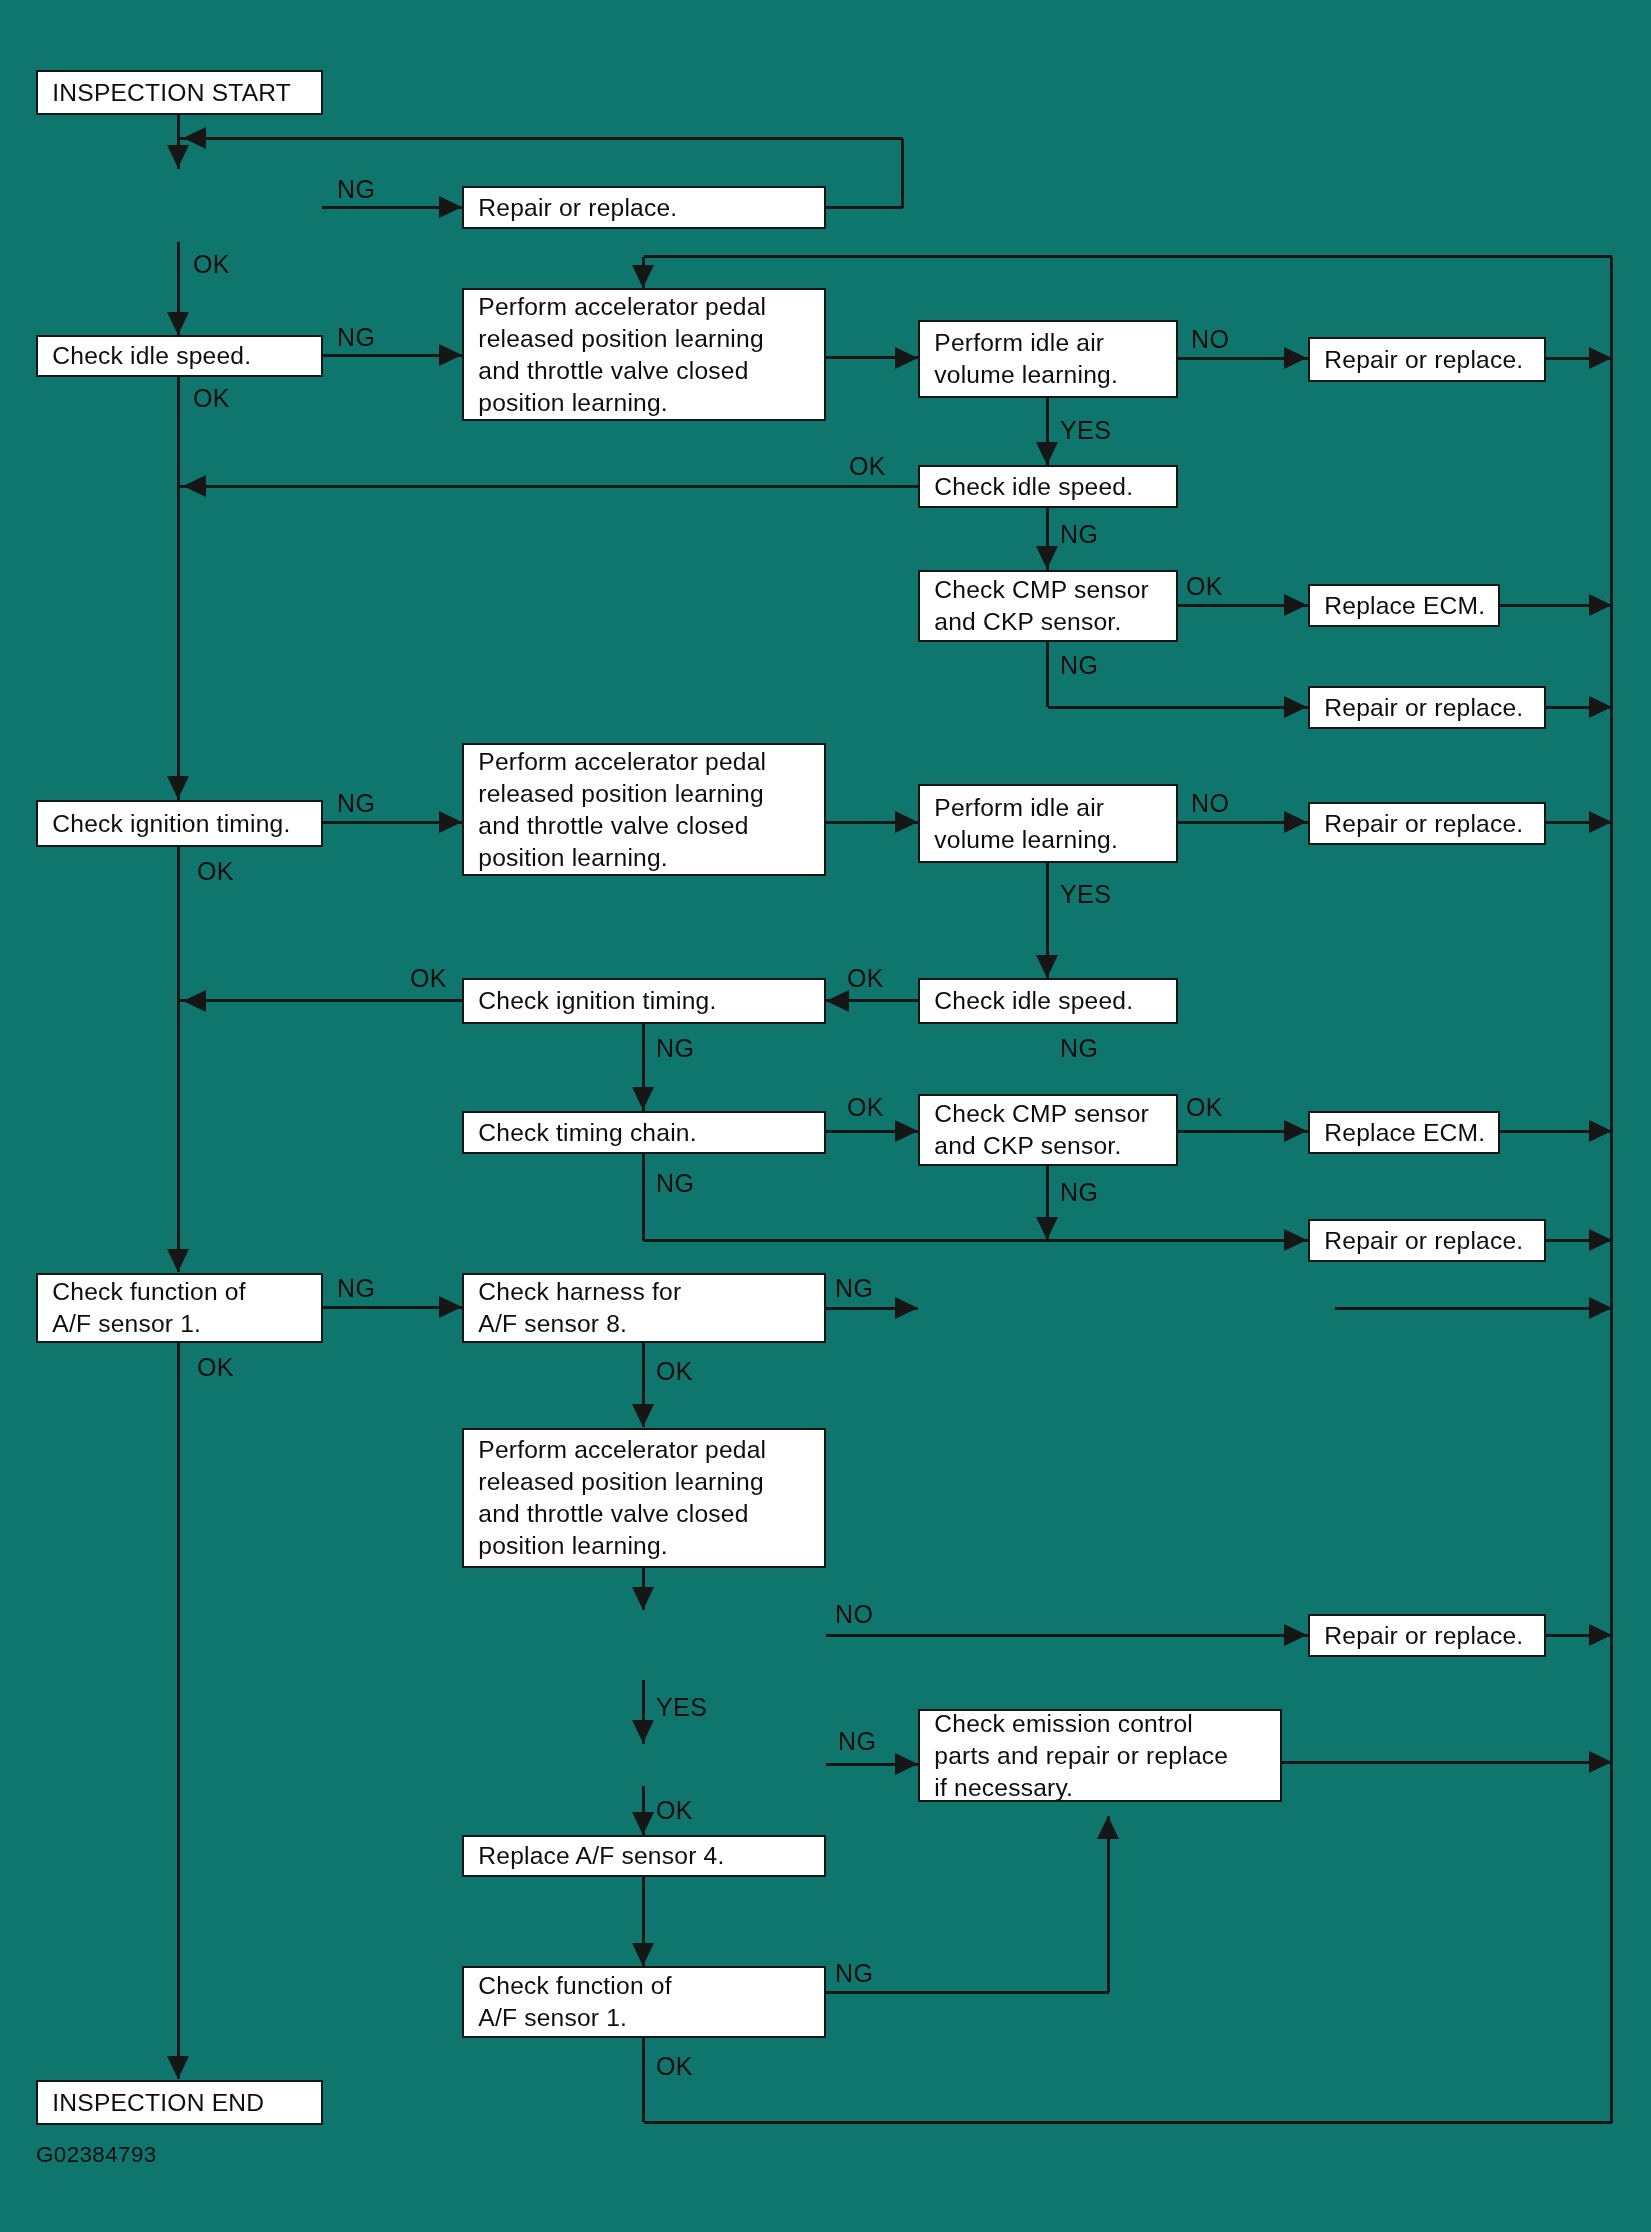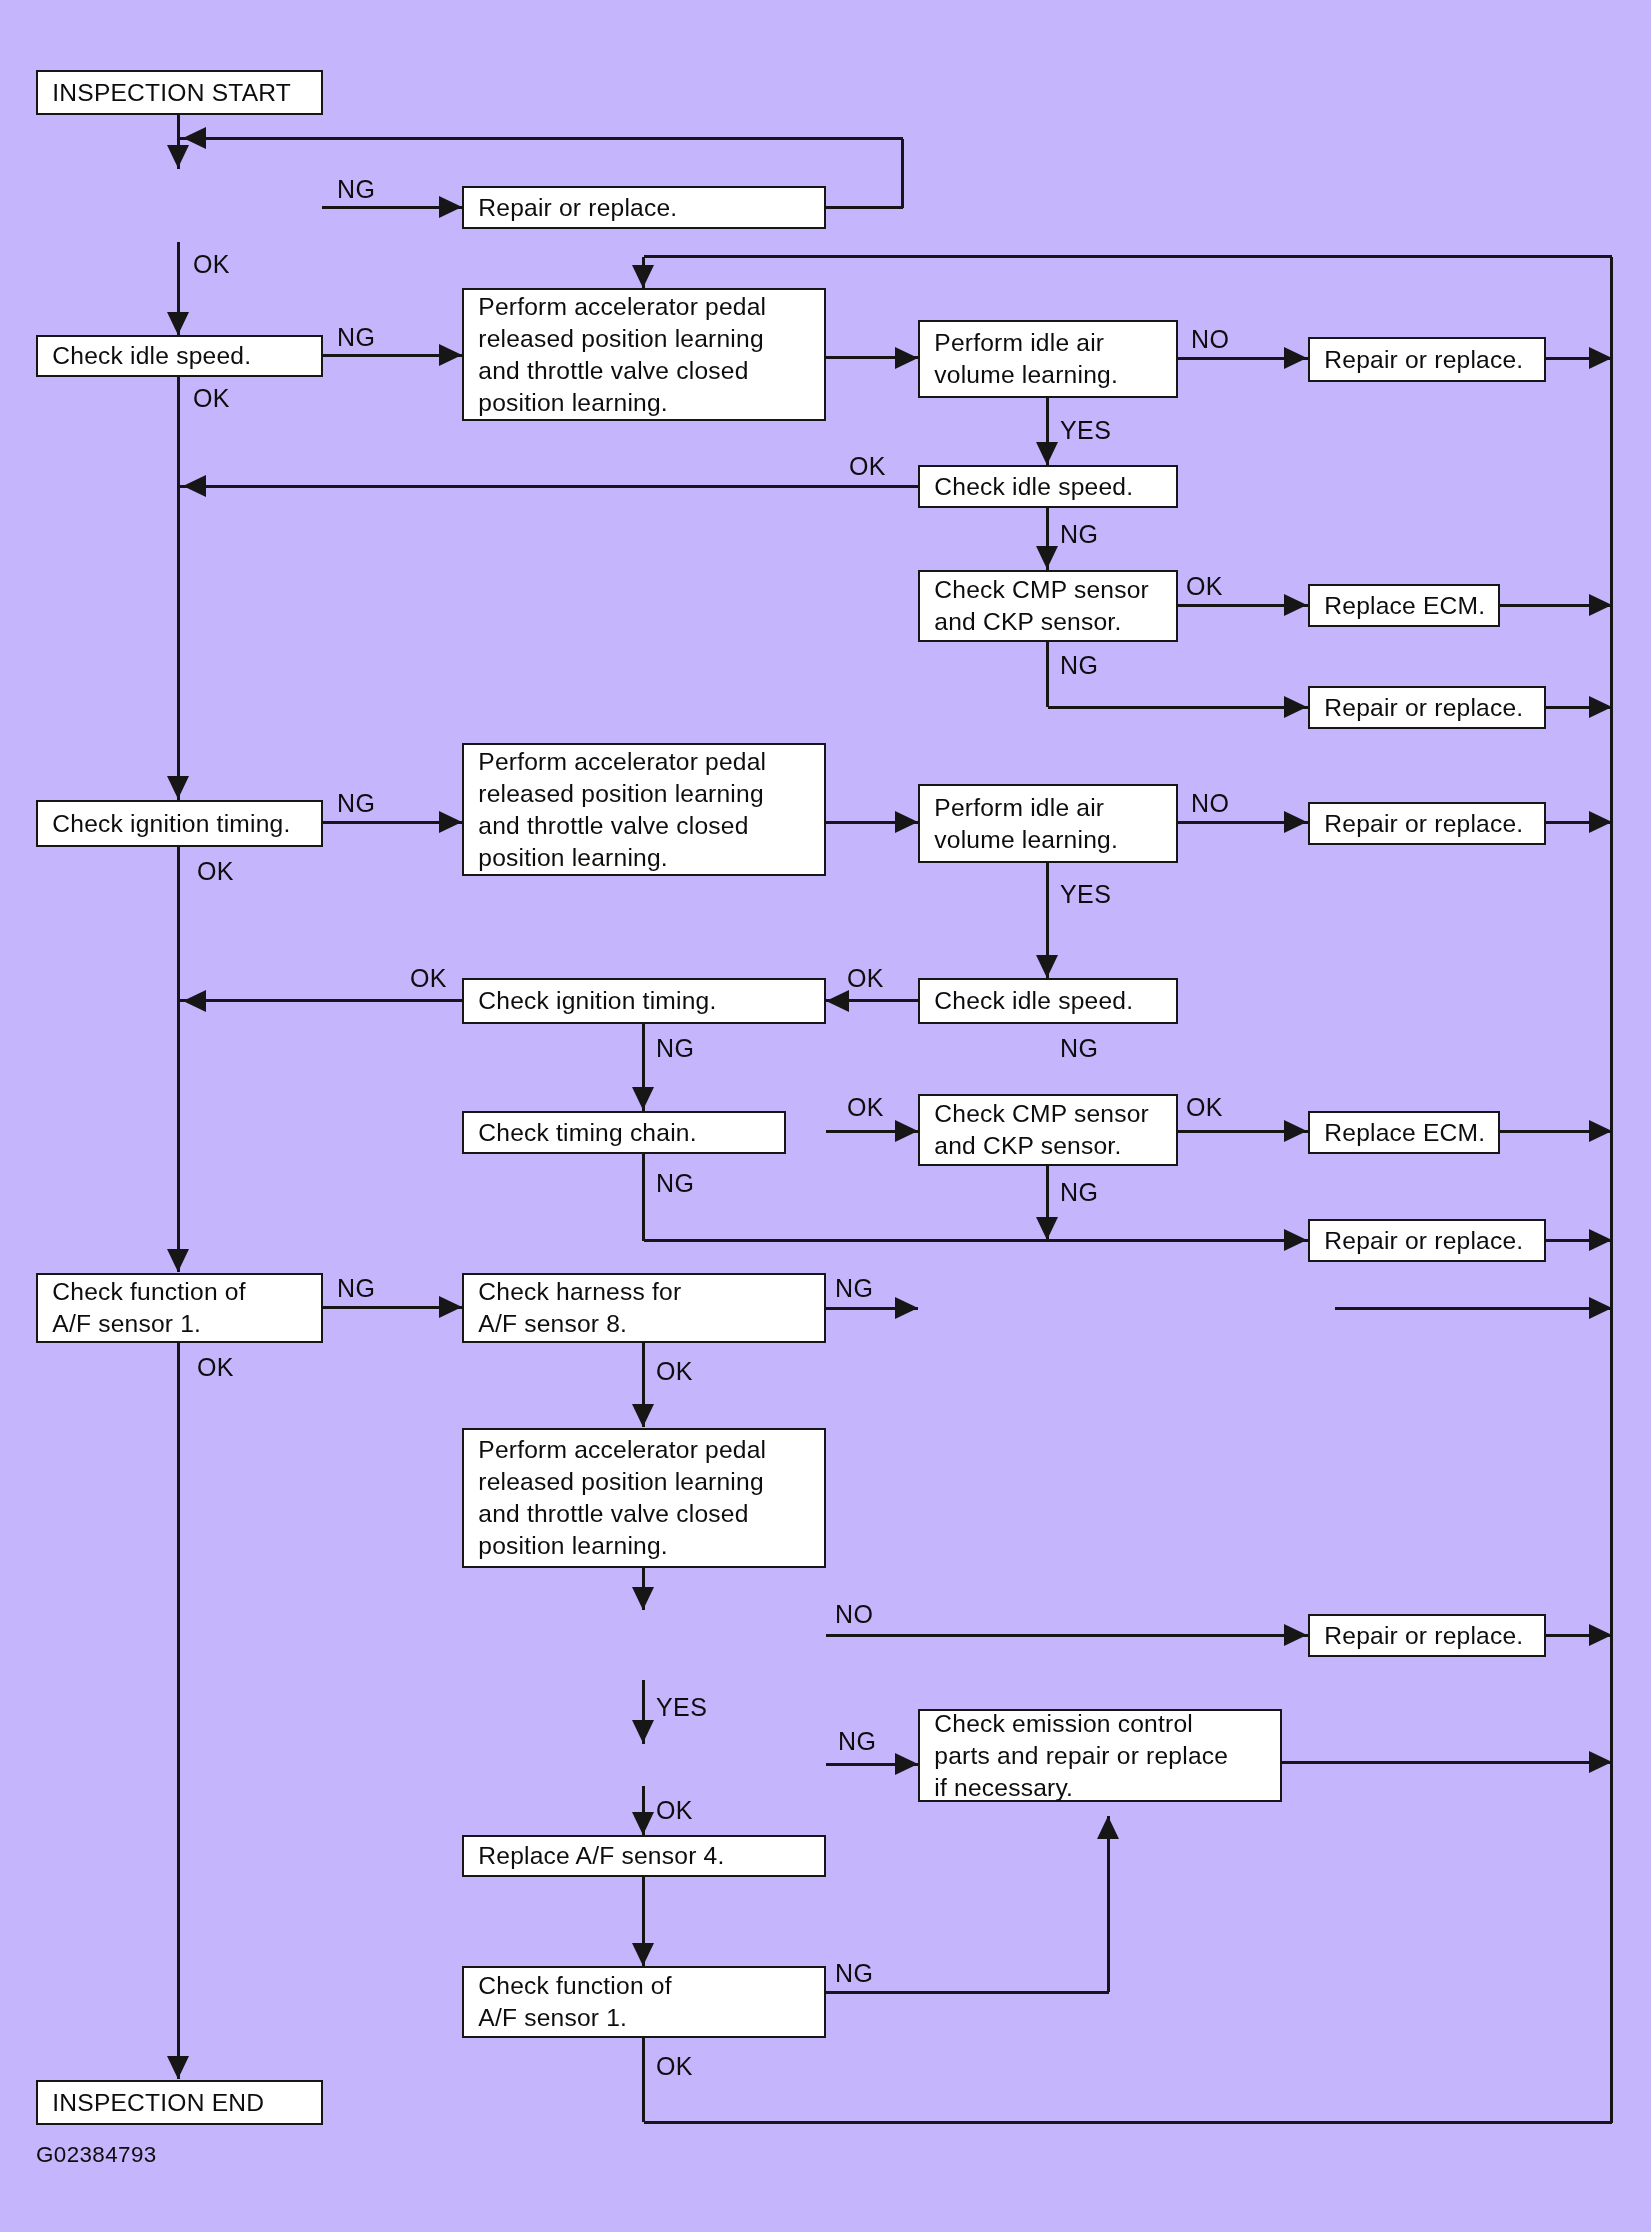--- a/index.html
+++ b/index.html
@@ -1,19 +1,19 @@
 <!DOCTYPE html>
 <html style="font-size:14.3px"><head>
 <meta charset="utf-8">
 <style>
   html,body{margin:0;padding:0;background:#fff;}
   #canvas{
     position:relative;
     width:1651px;height:2233px;
-    background:#c4b5fd;
+    background:#0f766e;
     font-family:"Liberation Sans", sans-serif;
     color:#0d0d0d;
     overflow:hidden;
   }
   .node{
     position:absolute;
     box-sizing:border-box;
     border:2.7px solid #161616;
     background:#ffffff;
     display:flex;
@@ -171,21 +171,21 @@
   <div class="node" style="left:36px;top:800px;width:287px;height:47px"><span>Check ignition timing.</span></div>
   <div class="node" style="left:462px;top:743px;width:364px;height:133px"><span>Perform accelerator pedal
 released position learning
 and throttle valve closed
 position learning.</span></div>
   <div class="node" style="left:918px;top:784px;width:260px;height:79px"><span>Perform idle air
 volume learning.</span></div>
   <div class="node" style="left:1308px;top:802px;width:238px;height:43px"><span>Repair or replace.</span></div>
   <div class="node" style="left:918px;top:978px;width:260px;height:46px"><span>Check idle speed.</span></div>
   <div class="node" style="left:462px;top:978px;width:364px;height:46px"><span>Check ignition timing.</span></div>
-  <div class="node" style="left:462px;top:1111px;width:324px;height:43px"><span>Check timing chain.</span></div>
+  <div class="node" style="left:462px;top:1111px;width:364px;height:43px"><span>Check timing chain.</span></div>
   <div class="node" style="left:918px;top:1094px;width:260px;height:72px"><span>Check CMP sensor
 and CKP sensor.</span></div>
   <div class="node" style="left:1308px;top:1111px;width:192px;height:43px"><span>Replace ECM.</span></div>
   <div class="node" style="left:1308px;top:1219px;width:238px;height:43px"><span>Repair or replace.</span></div>
 
   <div class="node" style="left:36px;top:1273px;width:287px;height:70px"><span>Check function of
 A/F sensor 1.</span></div>
   <div class="node" style="left:462px;top:1273px;width:364px;height:70px"><span>Check harness for
 A/F sensor 8.</span></div>
   <div class="node" style="left:462px;top:1428px;width:364px;height:140px"><span>Perform accelerator pedal

